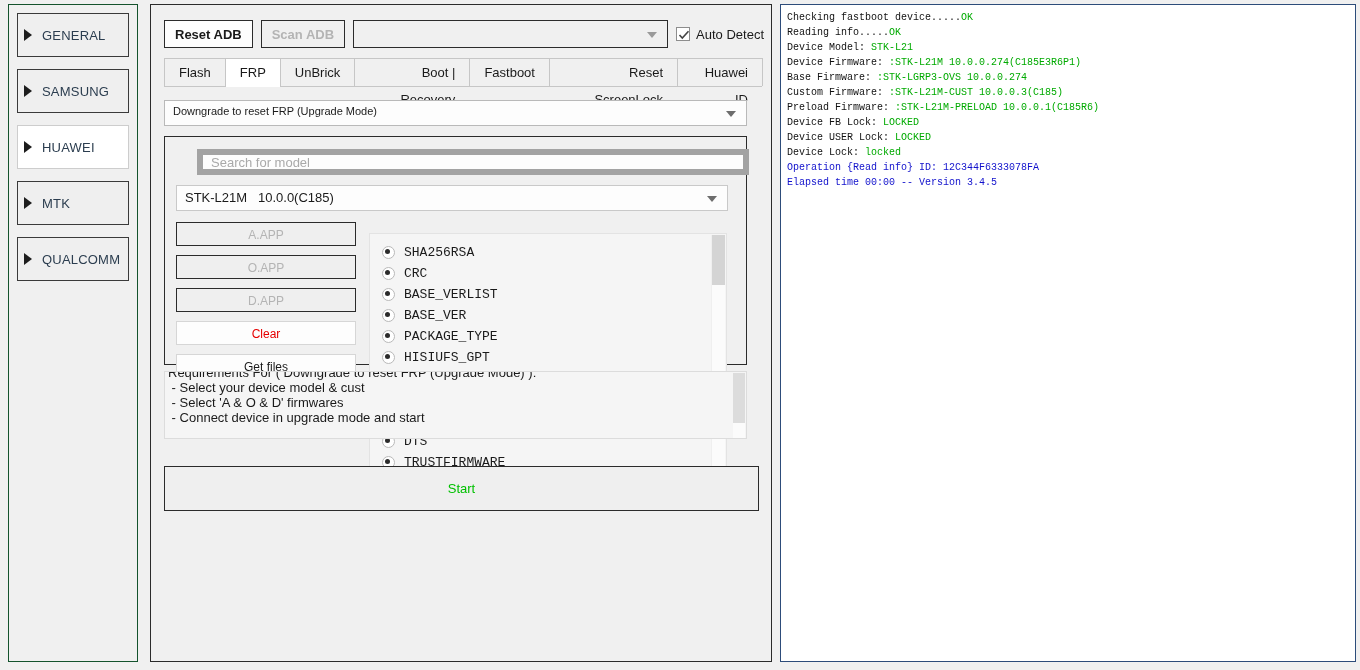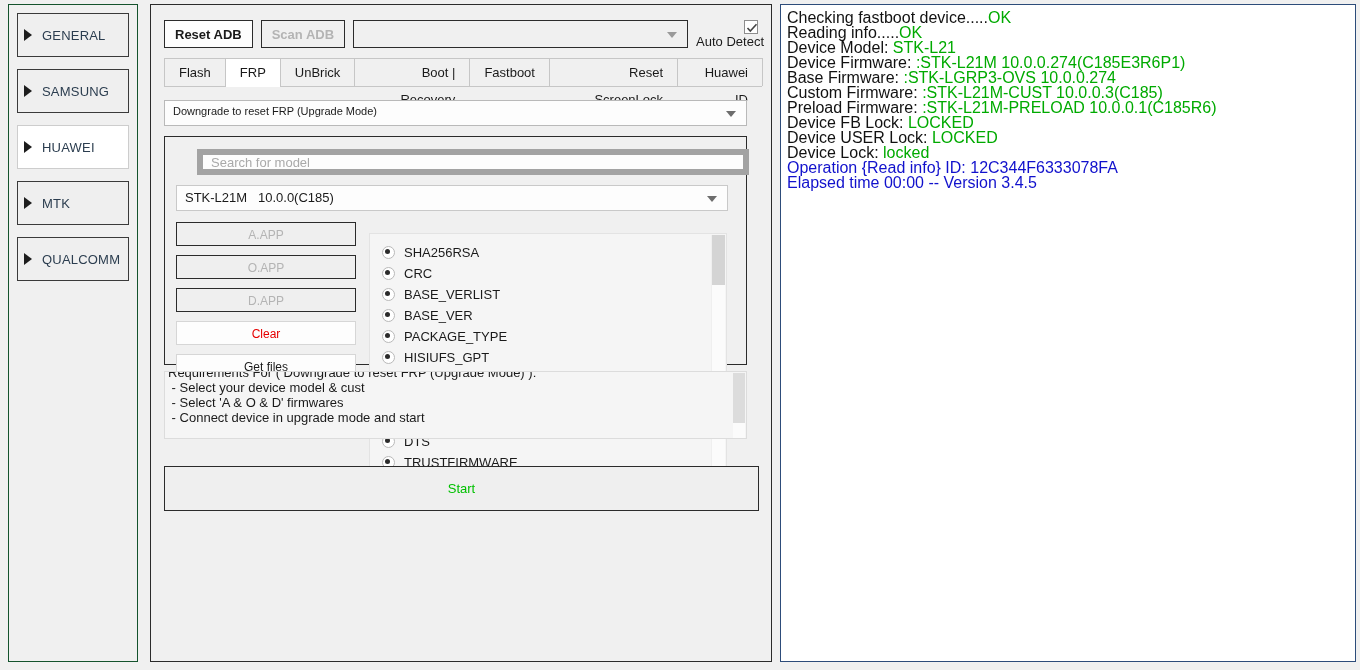--- a/index.html
+++ b/index.html
@@ -114,24 +114,23 @@
     position: absolute;
     right: 10px; top: 50%;
     margin-top: -2px;
     width: 0; height: 0;
     border-left: 5px solid transparent;
     border-right: 5px solid transparent;
     border-top: 6px solid #9a9a9a;
   }
   #autodetect {
     display: flex;
-    align-items: flex-end;
+    align-items: flex-start;
     cursor: pointer;
     white-space: nowrap;
-    flex-direction: column;
   }
   .checkbox {
     width: 14px; height: 14px;
     border: 1px solid #8d8d8d;
     background: #fff;
     box-sizing: border-box;
     margin-right: 6px;
     position: relative;
     flex: none;
   }
@@ -370,22 +369,22 @@
     position: absolute;
     left: 780px; top: 4px;
     width: 576px; height: 658px;
     background: #ffffff;
     border: 1px solid #2d4c7a;
     box-sizing: border-box;
     padding: 5px 6px;
     overflow: hidden;
   }
   .log-line {
-    font-family: Liberation Sans, sans-serif;
-    font-size: 16px;
+    font-family: Liberation Mono, monospace;
+    font-size: 10px;
     line-height: 15px;
     white-space: pre;
     color: #111111;
   }
   .log-val-green { color: #00aa00; }
   .log-line.blue { color: #1111cc; }
 </style>
 </head>
 <body>
 
@@ -460,21 +459,21 @@
         <button class="app-btn">A.APP</button>
         <button class="app-btn">O.APP</button>
         <button class="app-btn">D.APP</button>
         <button class="app-btn enabled clear">Clear</button>
         <button class="app-btn enabled getfiles">Get files</button>
       </div>
 
       <button id="not-supported-btn">Your device is not supported ?</button>
 
       <div id="radio-list">
-        <div style="padding-top:8px;">
+        <div style="padding-top:8px;font-family:Liberation Mono, monospace;">
           <div class="radio-row">
             <span class="radio-mark"></span>
             <span class="radio-lbl">SHA256RSA</span>
           </div>
           <div class="radio-row">
             <span class="radio-mark"></span>
             <span class="radio-lbl">CRC</span>
           </div>
           <div class="radio-row">
             <span class="radio-mark"></span>

